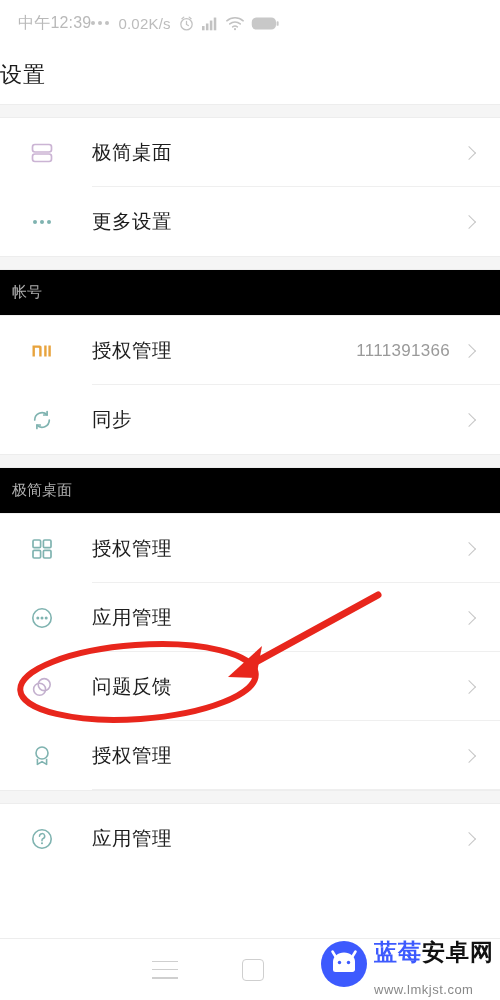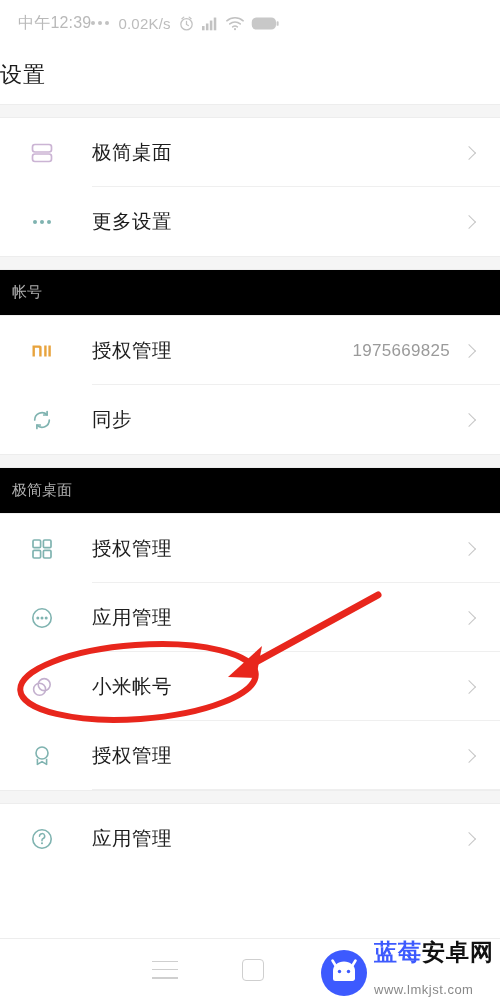--- a/index.html
+++ b/index.html
@@ -118,21 +118,21 @@
   .nav-menu{ width:26px; height:18px; display:flex; flex-direction:column; justify-content:space-between;}
   .nav-menu i{ display:block; height:1.7px; background:#cfcfcf; width:100%;}
   .nav-home{ width:22px;height:22px;border:1.7px solid #cfcfcf;border-radius:4px;}
   .nav-back{ width:20px;height:20px;}
 
   
   .watermark{
     position:absolute;
     right:6px; bottom:4px;
     display:flex;
-    align-items:flex-end;
+    align-items:flex-start;
     gap:7px;
   }
   .wm-badge{
     width:46px;height:46px;border-radius:50%;
     background:#3d5afe;
     display:flex;align-items:center;justify-content:center;
   }
   .wm-text{ display:flex;flex-direction:column; line-height:1;}
   .wm-title{ font-size:23px; font-weight:bold; letter-spacing:1px;}
   .wm-title .b{ color:#3d5afe; }
@@ -220,21 +220,21 @@
 
   <div class="row">
     <span class="row-icon">
       <svg width="28" height="28" viewBox="0 0 28 28">
         <path d="M4.5 8.5h7.2c1.2 0 1.9.7 1.9 1.9v9.1h-2.4v-8c0-.4-.3-.7-.7-.7H6.9v8.7H4.5z" fill="#e8a33d"></path>
         <rect x="16.2" y="8.5" width="2.4" height="11" fill="#e8a33d"></rect>
         <rect x="20.4" y="8.5" width="2.4" height="11" fill="#e8a33d"></rect>
       </svg>
     </span>
     <span class="row-label">授权管理</span>
-    <span class="row-value">1975669825</span>
+    <span class="row-value">1111391366</span>
     <span class="chev"></span>
   </div>
 
   <div class="row no-sep">
     <span class="row-icon">
       <svg width="28" height="28" viewBox="0 0 28 28">
         <path d="M21.3 14a7.3 7.3 0 0 1-12.4 5.2" fill="none" stroke="#7fb3b0" stroke-width="1.7" stroke-linecap="round"></path>
         <path d="M6.7 14A7.3 7.3 0 0 1 19.1 8.8" fill="none" stroke="#7fb3b0" stroke-width="1.7" stroke-linecap="round"></path>
         <path d="M19.1 5.6v3.4h-3.4" fill="none" stroke="#7fb3b0" stroke-width="1.7" stroke-linecap="round" stroke-linejoin="round"></path>
         <path d="M8.9 22.4V19h3.4" fill="none" stroke="#7fb3b0" stroke-width="1.7" stroke-linecap="round" stroke-linejoin="round"></path>
@@ -274,21 +274,21 @@
     <span class="chev"></span>
   </div>
 
   <div class="row">
     <span class="row-icon">
       <svg width="28" height="28" viewBox="0 0 28 28">
         <circle cx="16.2" cy="11.6" r="6" fill="none" stroke="#c3b0ce" stroke-width="1.6"></circle>
         <circle cx="11.6" cy="16.2" r="6" fill="none" stroke="#c3b0ce" stroke-width="1.6"></circle>
       </svg>
     </span>
-    <span class="row-label">小米帐号</span>
+    <span class="row-label">问题反馈</span>
     <span class="chev"></span>
   </div>
 
   <div class="row">
     <span class="row-icon">
       <svg width="28" height="28" viewBox="0 0 28 28">
         <circle cx="14" cy="11" r="6" fill="none" stroke="#7fb3b0" stroke-width="1.6"></circle>
         <path d="M9.4 16.8v5.6l4.6-2.8 4.6 2.8v-5.6" fill="none" stroke="#7fb3b0" stroke-width="1.6" stroke-linejoin="round"></path>
       </svg>
     </span>

